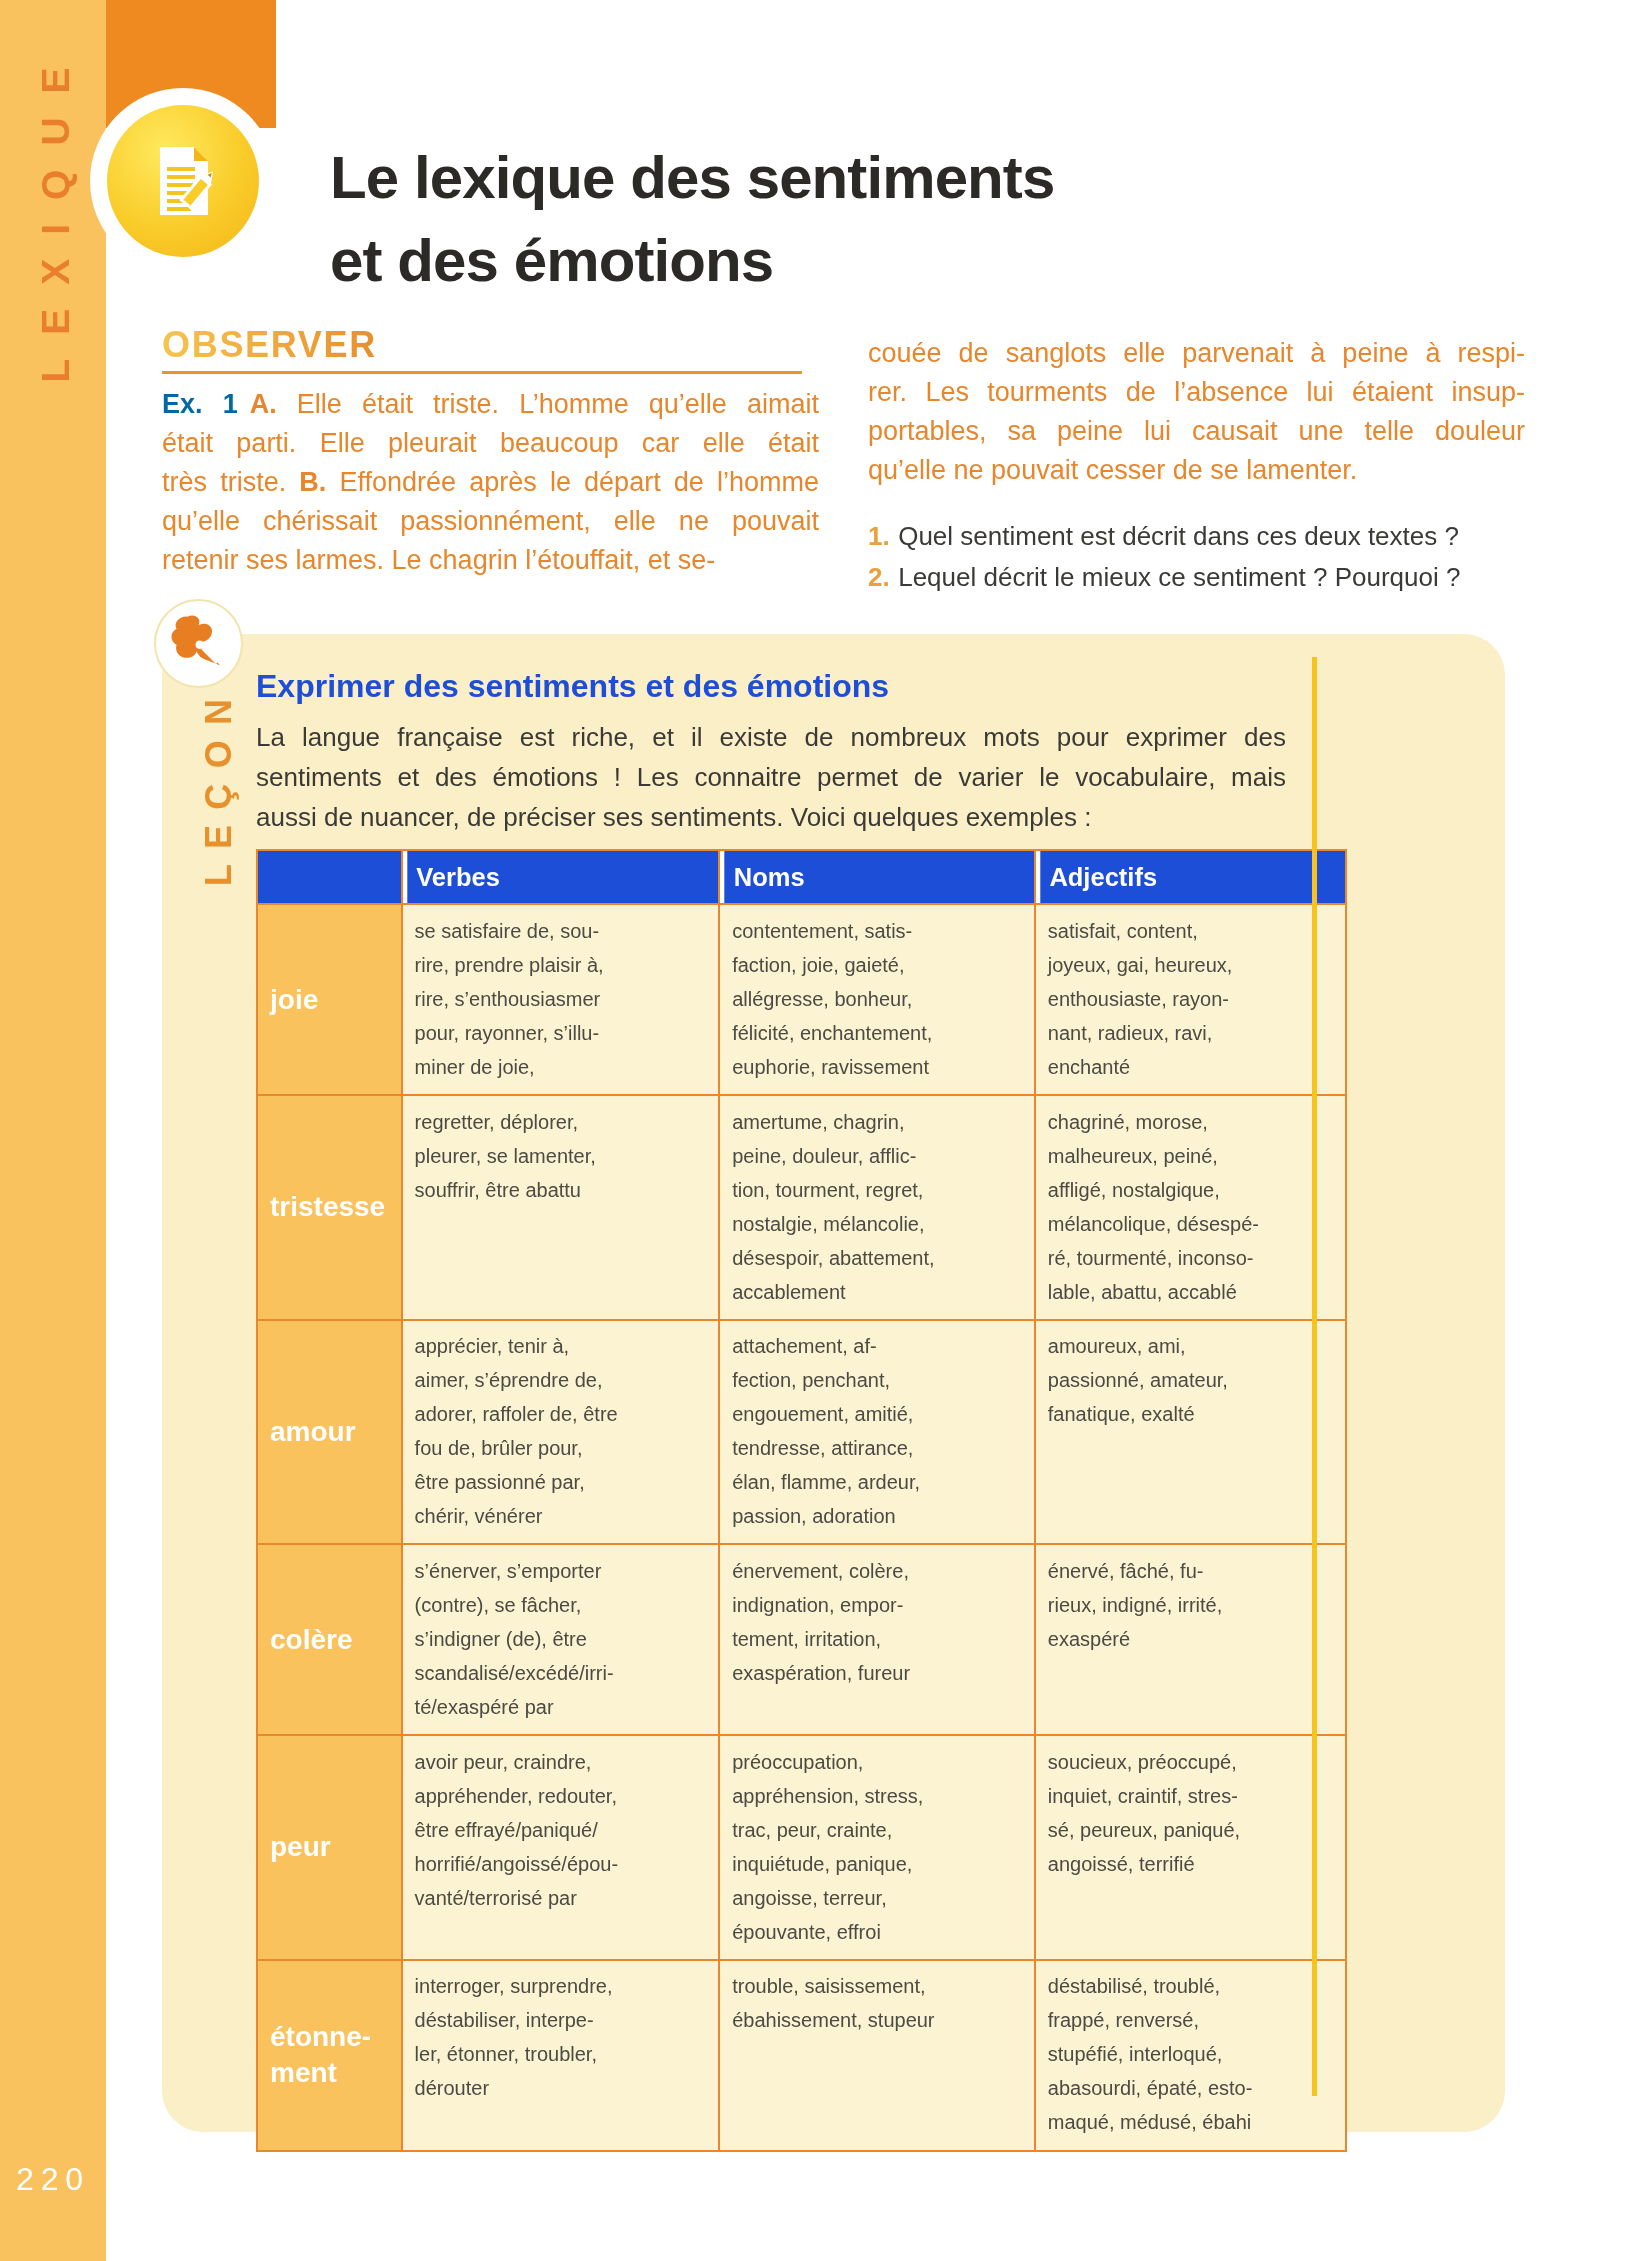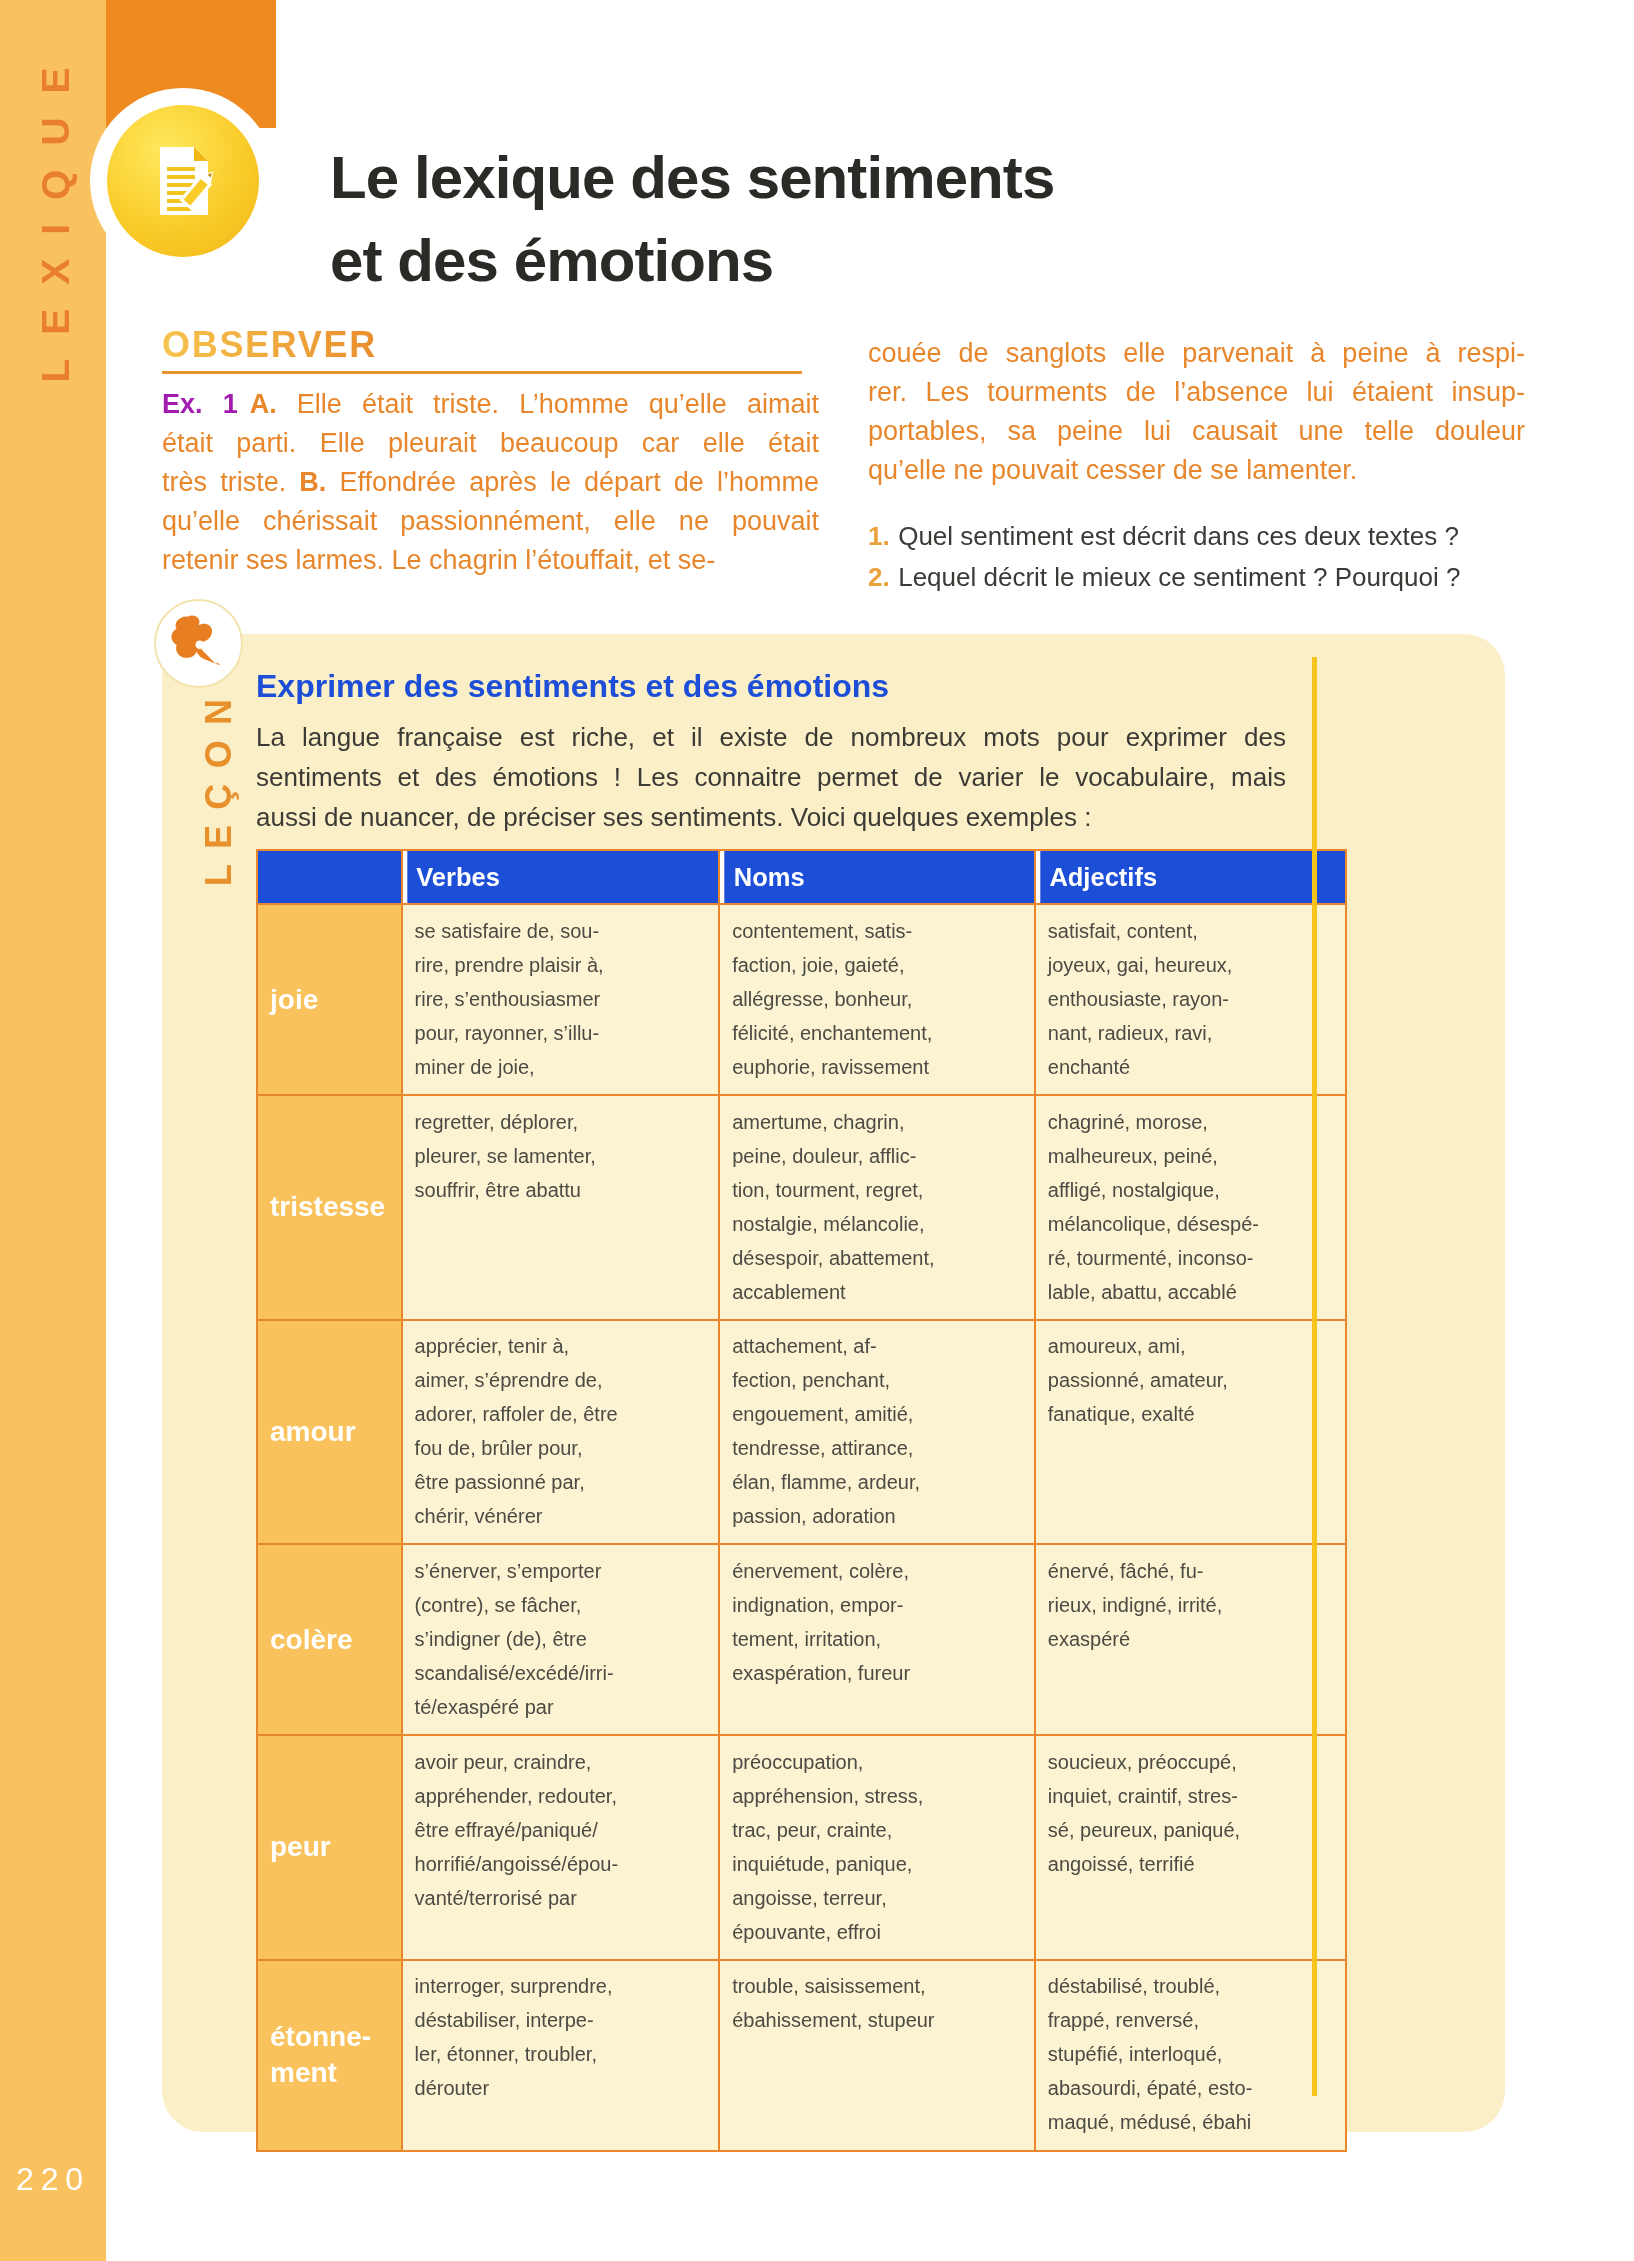--- a/index.html
+++ b/index.html
@@ -27,21 +27,21 @@
   
   .observer-heading{position:absolute;left:162px;top:324px;font-size:36px;font-weight:bold;
     color:#EFA13B;background:linear-gradient(90deg,#F6C44E,#E98E2D);
     -webkit-background-clip:text;background-clip:text;-webkit-text-fill-color:transparent;letter-spacing:1.7px;}
   .observer-rule{position:absolute;left:162px;top:371px;width:640px;height:3.4px;background:#E9952F;}
   .obs-col{position:absolute;width:657px;font-size:27px;line-height:39px;color:#E8862B;}
   .obs-left{left:162px;top:385px;}
   .obs-right{left:868px;top:334px;}
   .tline{min-height:39px;}
   .just{text-align:justify;text-align-last:justify;}
-  .ex{color:#a21caf;font-weight:bold;margin-right:12px;}
+  .ex{color:#0369a1;font-weight:bold;margin-right:12px;}
   .marker{font-weight:bold;}
   .questions{position:absolute;left:868px;top:516px;width:673px;font-size:26px;line-height:41px;color:#3B3A36;}
   .question{white-space:nowrap;}
   .qnum{color:#E9A23B;font-weight:bold;margin-right:8.5px;}
   
   .lesson-box{position:absolute;left:162px;top:634px;width:1343px;height:1498px;
     background:#FBEFC8;border-radius:41px;}
   .lesson-icon{position:absolute;left:154px;top:599px;width:85px;height:85px;border-radius:50%;
     background:#FFFFFF;border:2.6px solid #F3E3AC;display:flex;align-items:center;justify-content:center;}
   .vertical-lecon{

